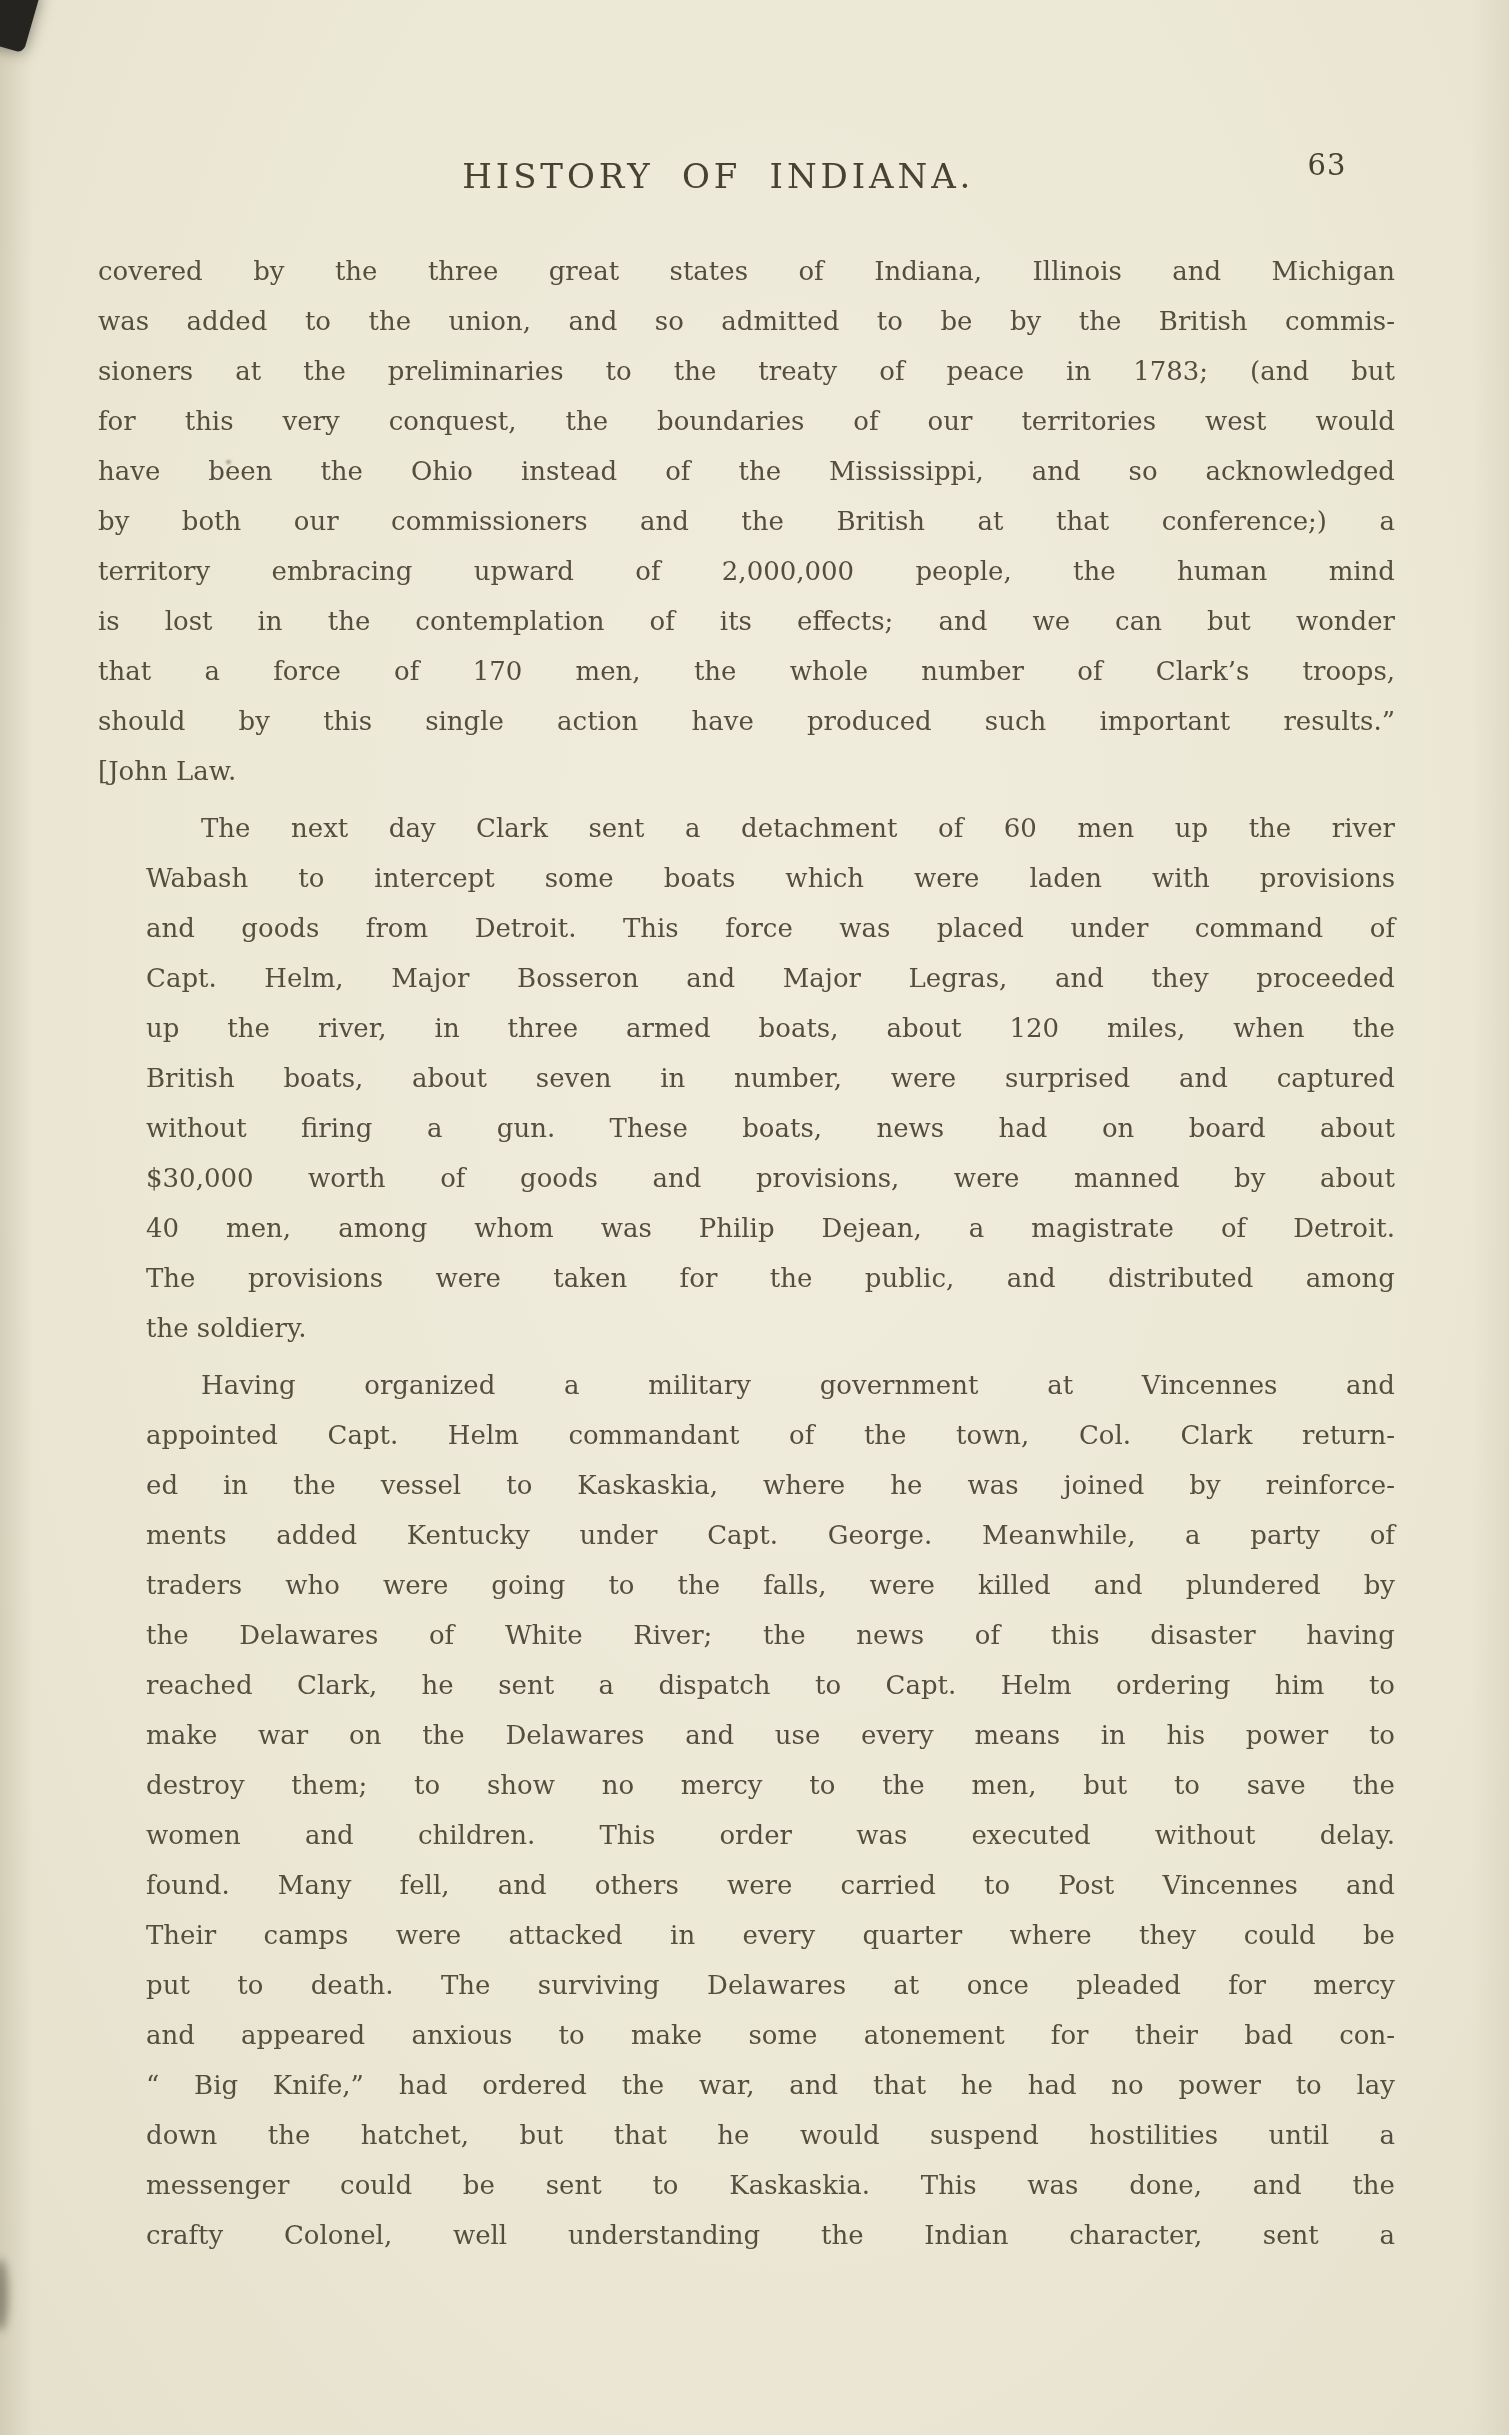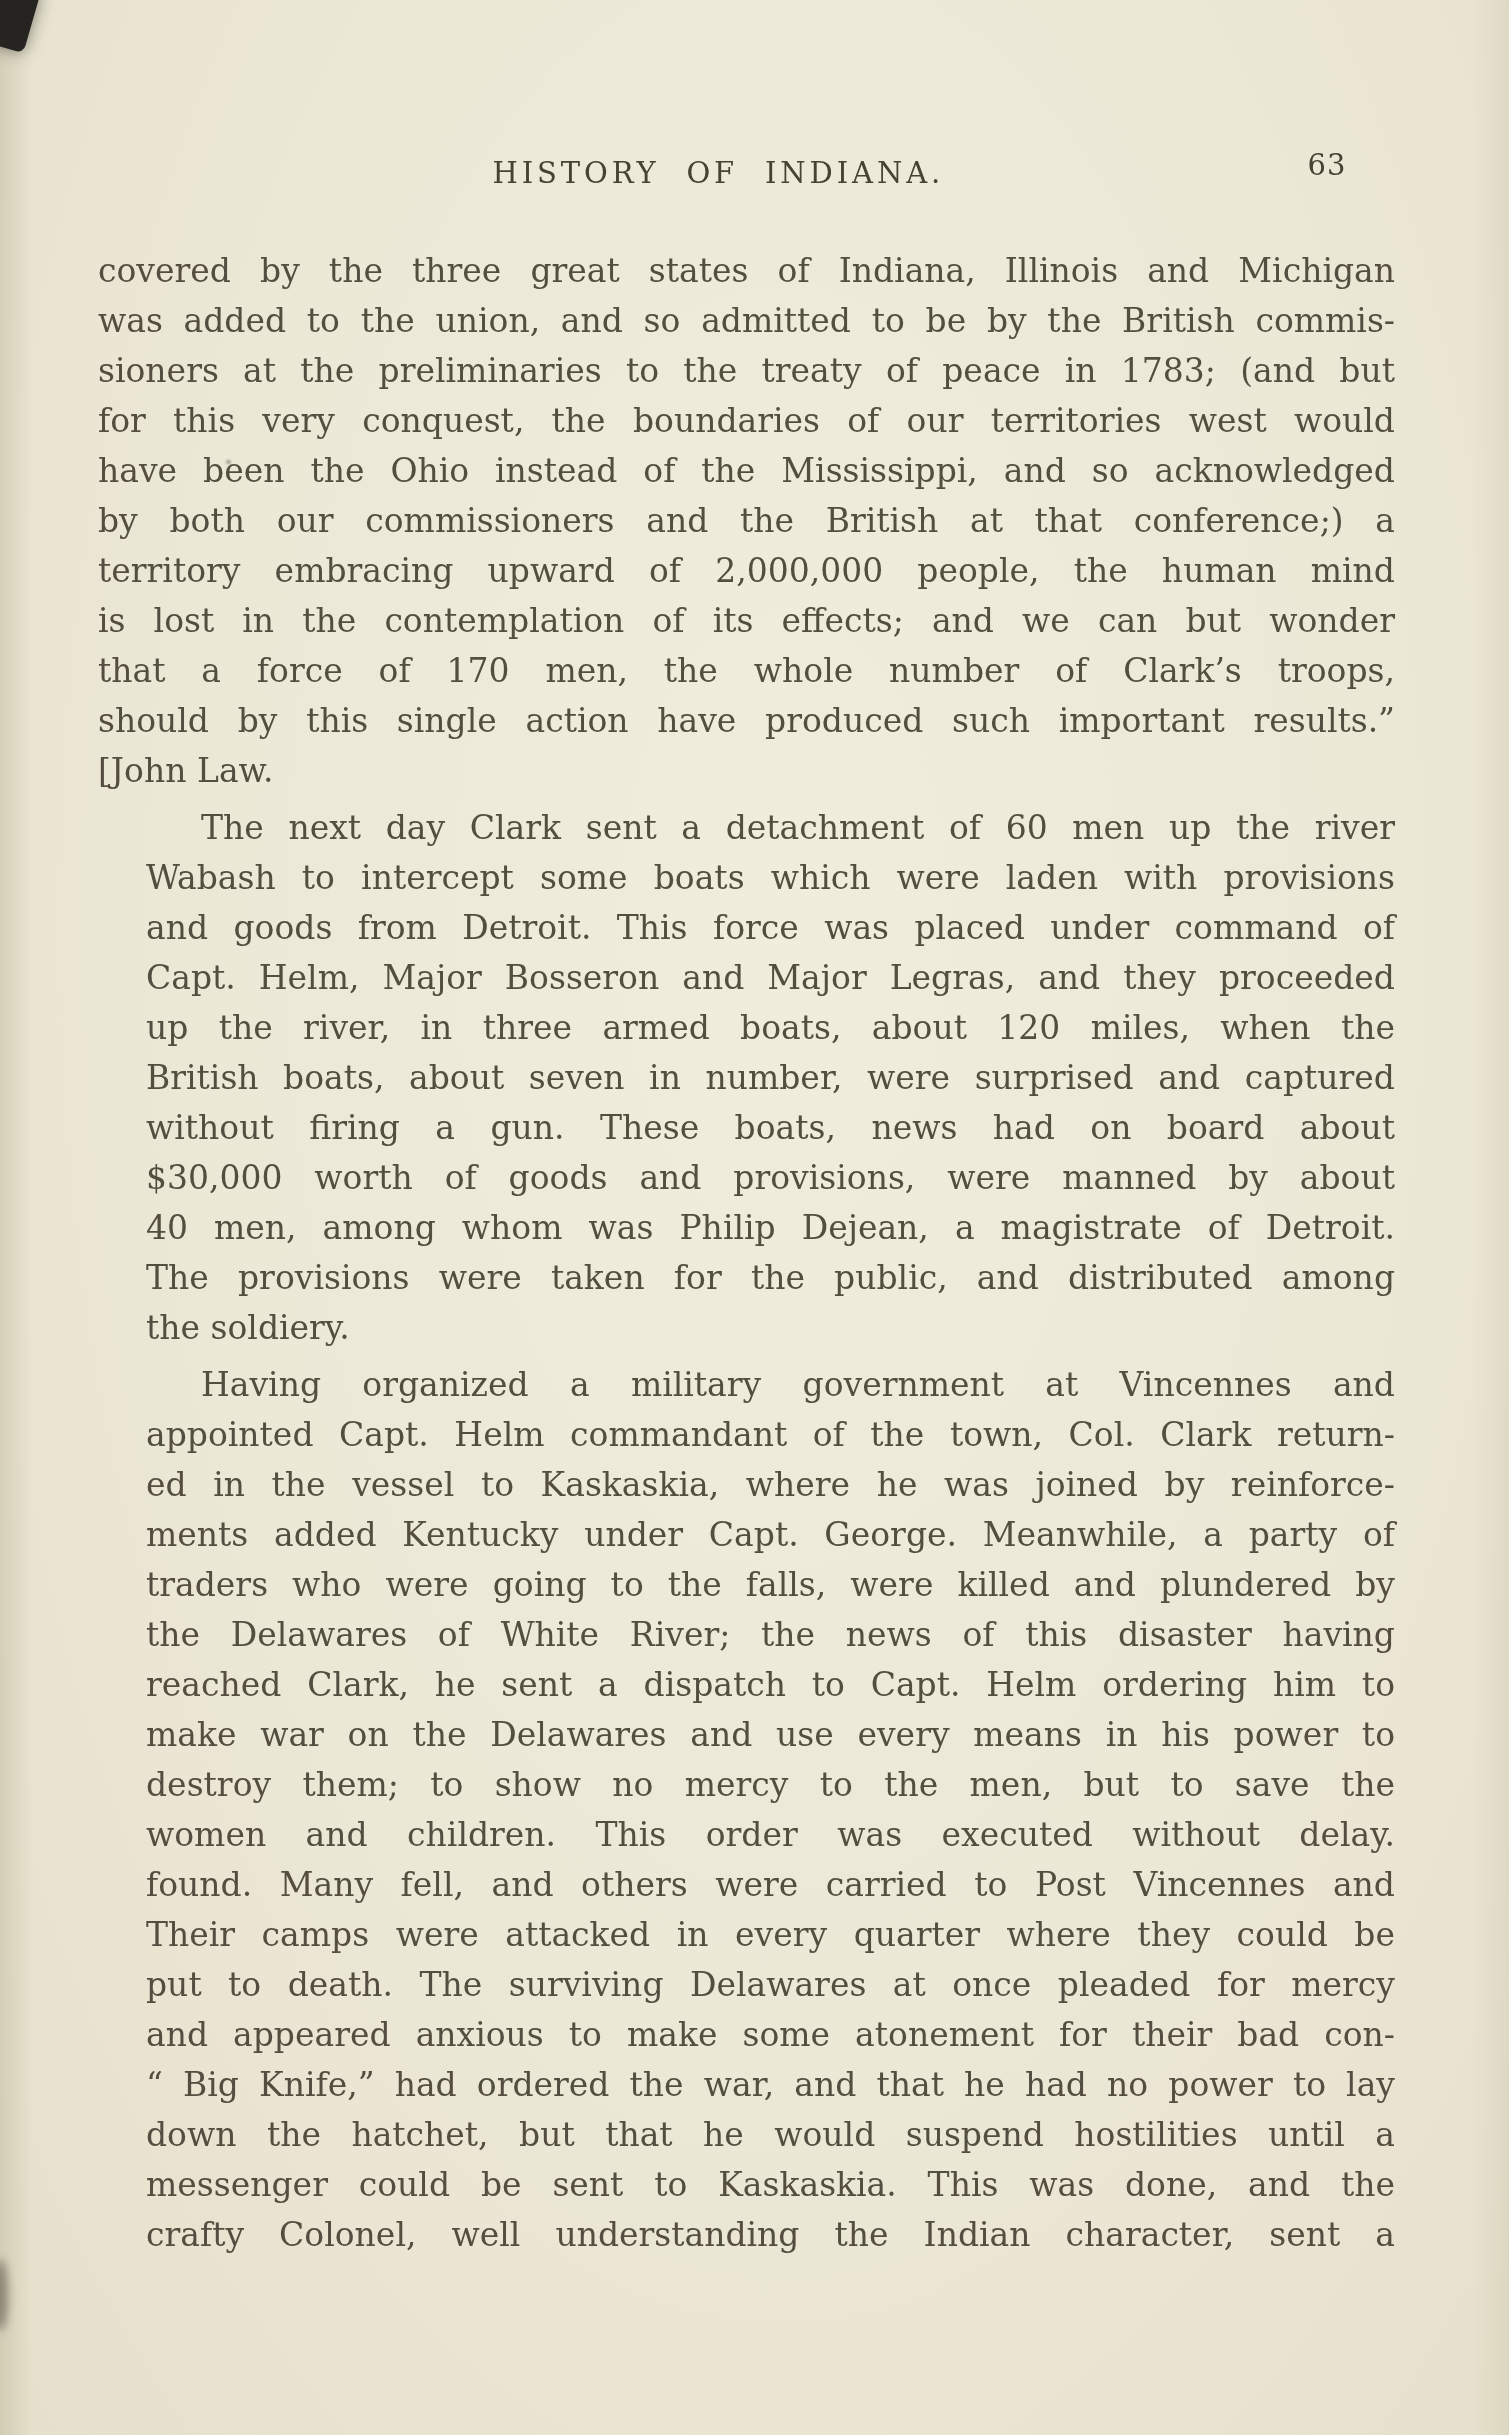--- a/index.html
+++ b/index.html
@@ -13,30 +13,30 @@
       radial-gradient(ellipse at 52% 38%, #f1eddd 0%, #ece8d6 55%, #e5e0cb 100%);
     font-family:"DejaVu Serif","Liberation Serif",serif;
     color:#544e41;
   }
   .header{
     position:absolute; top:156px; left:98px; width:1264px; height:49px;
     text-align:center;
   }
   .title{
     display:inline-block;
-    font-size:29px; letter-spacing:3.9px; word-spacing:13.7px;
+    font-size:34px; letter-spacing:3.9px; word-spacing:13.7px;
     color:#474234; transform:translateX(-11.7px);
   }
   .pagenum{
     position:absolute; right:15.6px; top:-7.8px;
     font-size:29px; letter-spacing:1px; color:#474234;
   }
   .body{
     position:absolute; left:98px; top:246px; width:1297px;
-    font-size:33px; line-height:50px;
+    font-size:26px; line-height:50px;
     text-align:justify;
   }
   .para{margin:0;}
   .para + .para{margin-top:6.8px;margin-left:48px;}
   .line{
     text-align:justify;
     text-align-last:justify;
     height:50px;
   }
   .line.indent{text-indent:55px;}

